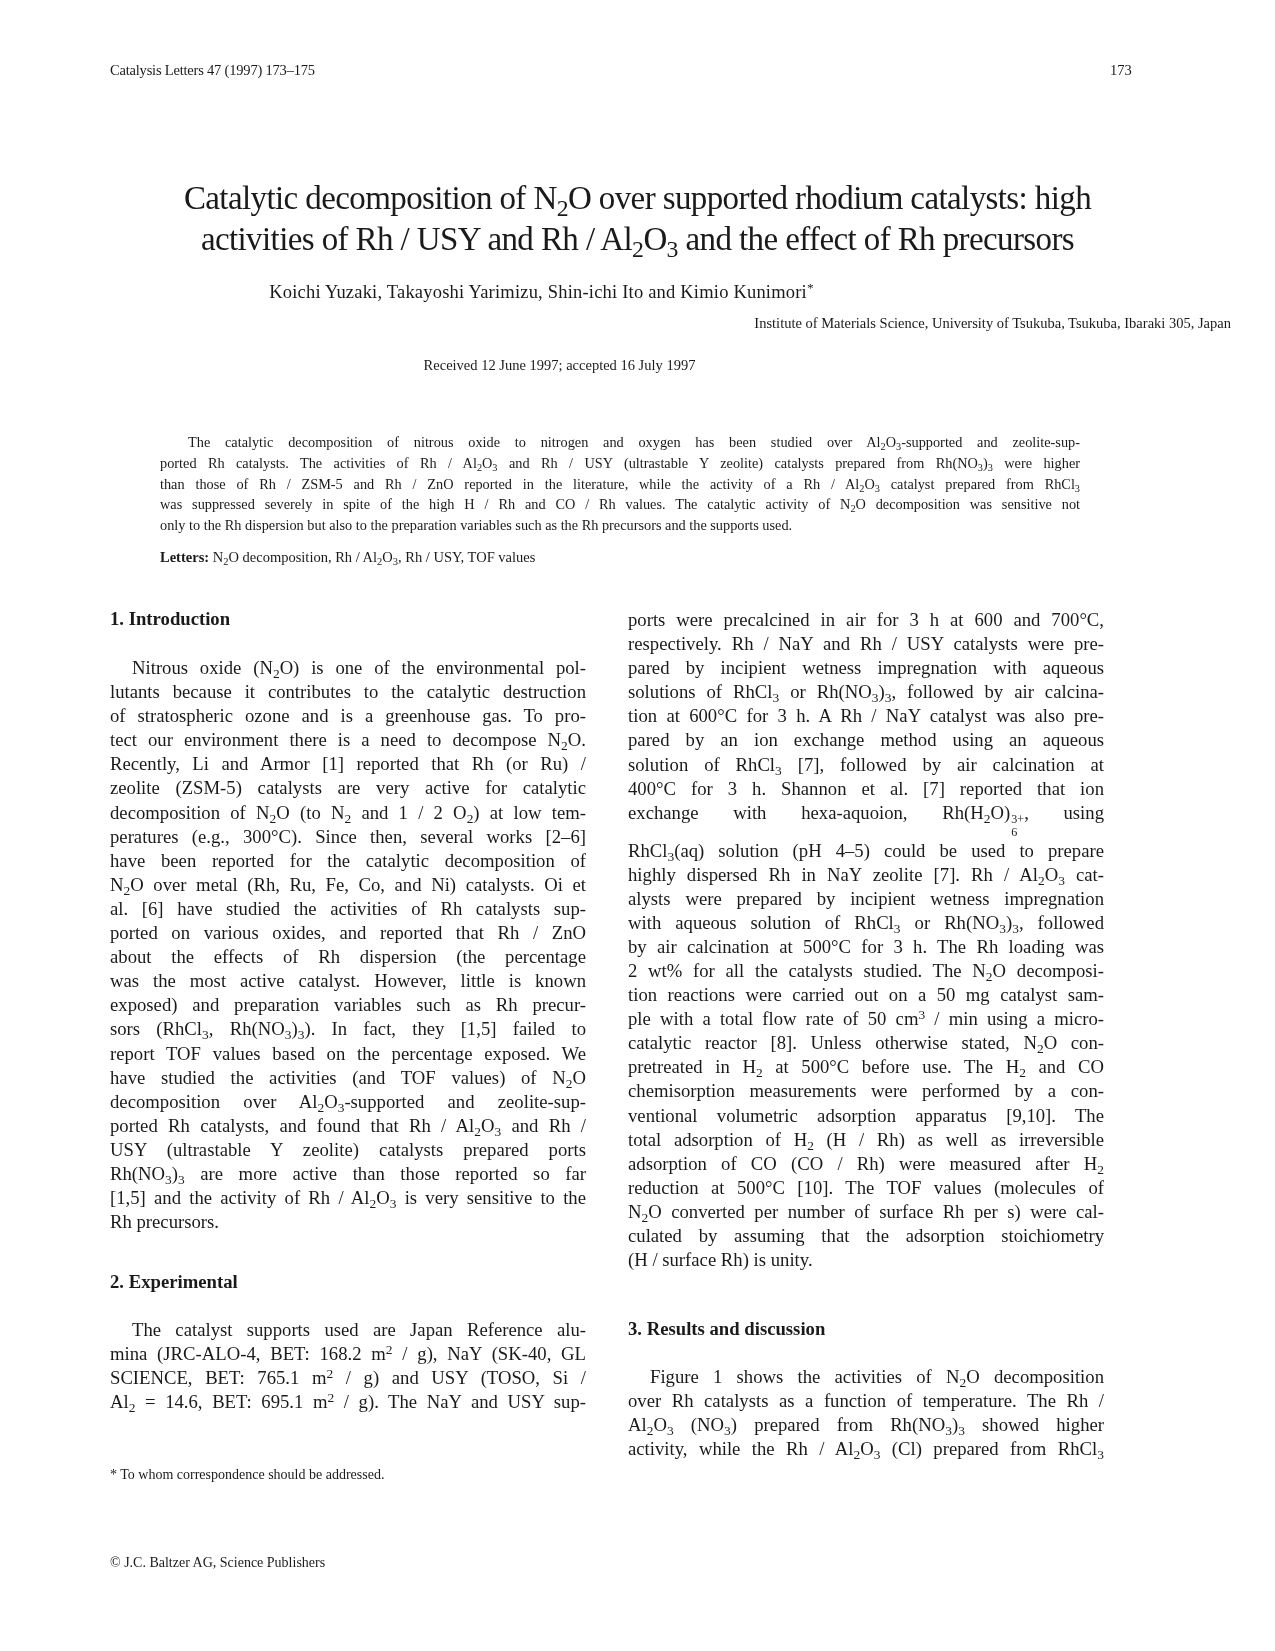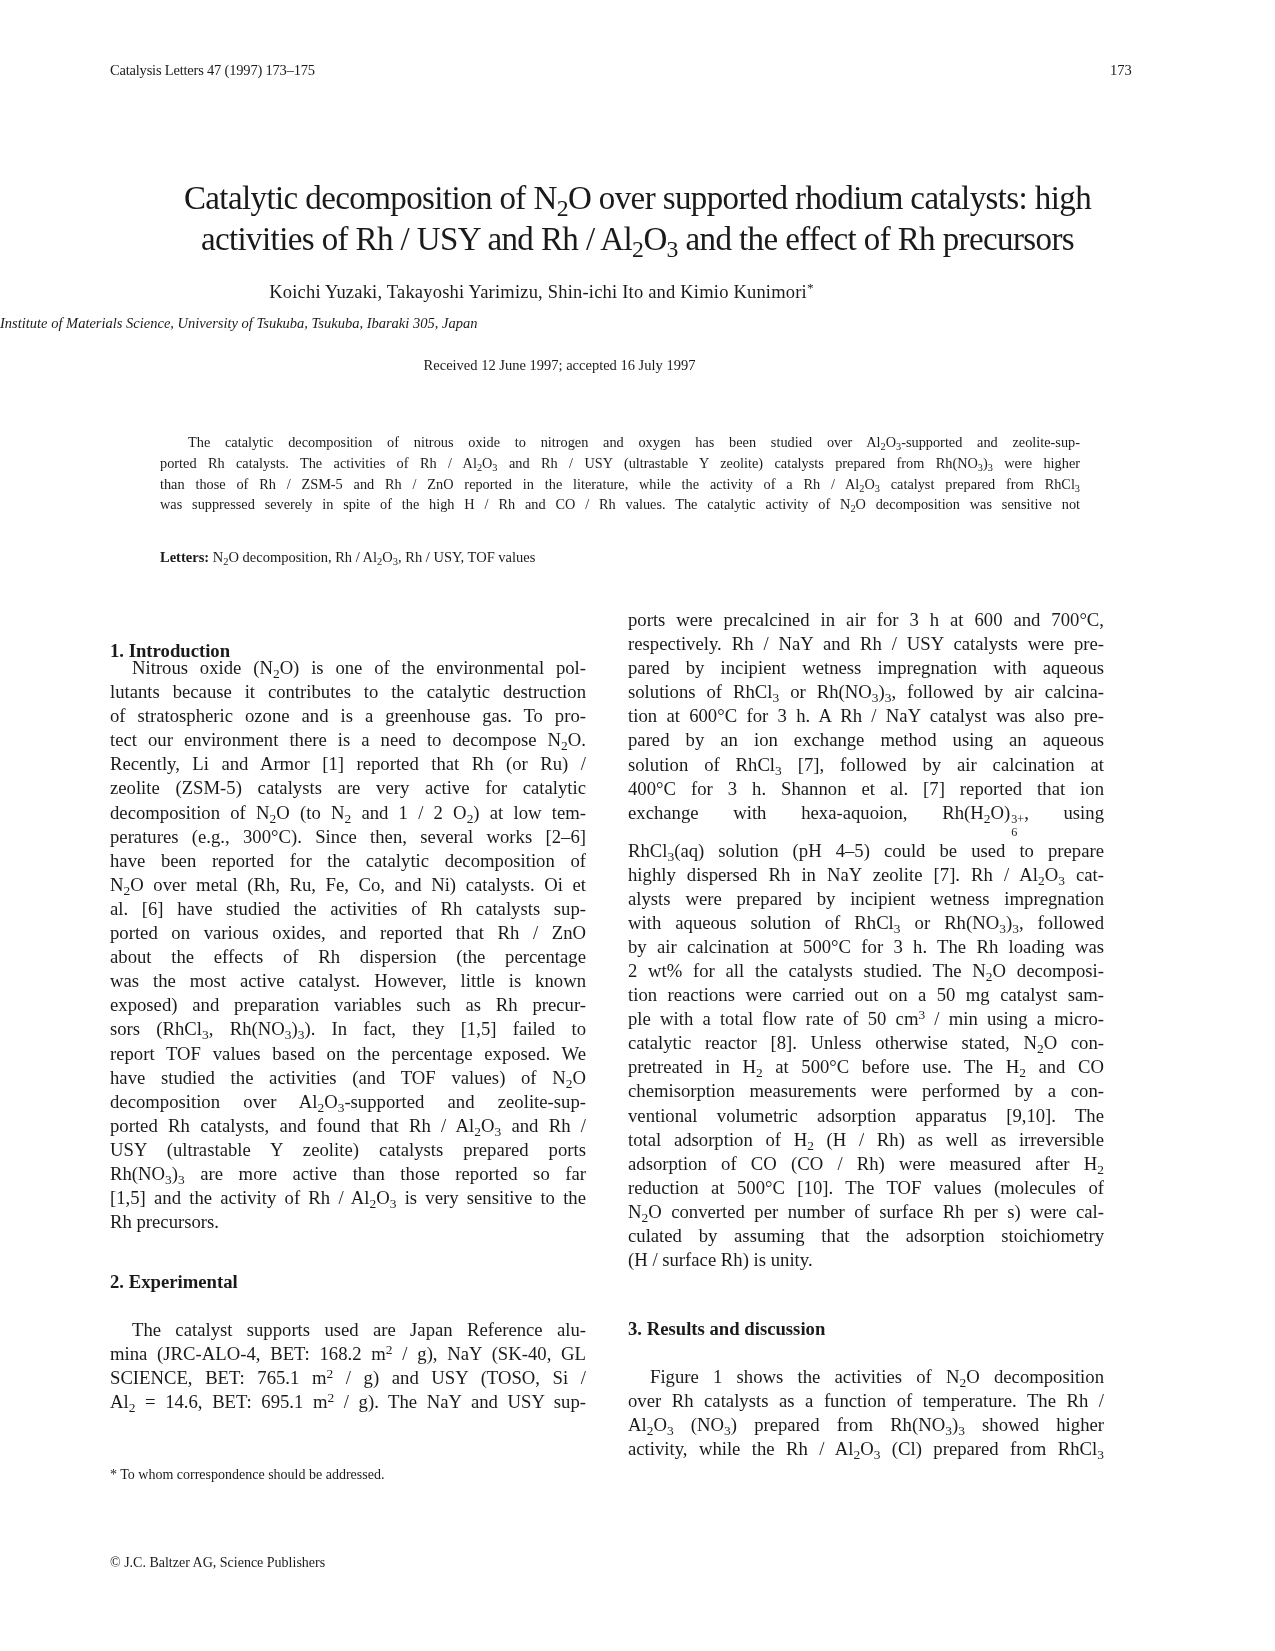--- a/index.html
+++ b/index.html
@@ -10,21 +10,21 @@
   .abs { position: absolute; }
   sub { font-size: 0.72em; vertical-align: -0.28em; line-height: 0; }
   sup { font-size: 0.72em; vertical-align: 0.45em; line-height: 0; }
   .supsub { display: inline-flex; flex-direction: column; vertical-align: -0.35em; font-size: 0.65em; line-height: 1.05em; margin-left: 1px; }
 
   .running-head { top: 62px; left: 110px; font-size: 14.5px; letter-spacing: -0.2px; }
   .page-num { top: 62px; left: 1110px; font-size: 14.5px; }
 
   .title { top: 178px; left: 0; width: 1275px; text-align: center; font-size: 33px; line-height: 41px; letter-spacing: -0.6px; }
   .authors { top: 282px; left: 0; width: 1083px; text-align: center; font-size: 18.5px; letter-spacing: 0.2px; }
-  .affil { top: 315px; left: 0; width: 1231px; text-align: left; font-size: 14.5px; font-style: italic; }
+  .affil { top: 315px; left: 0; width: 1231px; text-align: right; font-size: 14.5px; }
   .received { top: 357px; left: 0; width: 1119px; text-align: center; font-size: 14.5px; }
 
   .abstract { top: 432px; left: 160px; width: 920px; font-size: 14.3px; line-height: 20.8px; }
   .abstract .line { display: block; text-align: justify; text-align-last: justify; white-space: nowrap; }
   .abstract .line.last { text-align-last: left; }
   .abstract .line.first { text-indent: 28px; }
   .keywords { top: 549px; left: 160px; font-size: 14.5px; }
   .keywords b { font-weight: bold; }
 
   .col { font-size: 18.7px; line-height: 24.1px; width: 476px; }
@@ -51,27 +51,28 @@
 </div>
 <div class="abs authors">Koichi Yuzaki, Takayoshi Yarimizu, Shin-ichi Ito and Kimio Kunimori<sup>*</sup></div>
 <div class="abs affil">Institute of Materials Science, University of Tsukuba, Tsukuba, Ibaraki 305, Japan</div>
 <div class="abs received">Received 12 June 1997; accepted 16 July 1997</div>
 
 <div class="abs abstract">
   <span class="line first">The catalytic decomposition of nitrous oxide to nitrogen and oxygen has been studied over Al<sub>2</sub>O<sub>3</sub>-supported and zeolite-sup-</span>
   <span class="line">ported Rh catalysts. The activities of Rh / Al<sub>2</sub>O<sub>3</sub> and Rh / USY (ultrastable Y zeolite) catalysts prepared from Rh(NO<sub>3</sub>)<sub>3</sub> were higher</span>
   <span class="line">than those of Rh / ZSM-5 and Rh / ZnO reported in the literature, while the activity of a Rh / Al<sub>2</sub>O<sub>3</sub> catalyst prepared from RhCl<sub>3</sub></span>
   <span class="line">was suppressed severely in spite of the high H / Rh and CO / Rh values. The catalytic activity of N<sub>2</sub>O decomposition was sensitive not</span>
+  <span class="line last">only to the Rh dispersion but also to the preparation variables such as the Rh precursors and the supports used.</span>
 </div>
 <div class="abs keywords">
   <b>Letters:</b>
   <span>N<sub>2</sub>O decomposition, Rh / Al<sub>2</sub>O<sub>3</sub>, Rh / USY, TOF values</span>
 </div>
 
-<div class="abs sec-head" style="top:640px; left:110px;">1. Introduction</div>
+<div class="abs sec-head" style="top:608px; left:110px;">1. Introduction</div>
 <div class="abs col col-left" style="top:656px;" id="intro-body">
     <span class="line indent">Nitrous oxide (N<sub>2</sub>O) is one of the environmental pol-</span>
     <span class="line">lutants because it contributes to the catalytic destruction</span>
     <span class="line">of stratospheric ozone and is a greenhouse gas. To pro-</span>
     <span class="line">tect our environment there is a need to decompose N<sub>2</sub>O.</span>
     <span class="line">Recently, Li and Armor [1] reported that Rh (or Ru) /</span>
     <span class="line">zeolite (ZSM-5) catalysts are very active for catalytic</span>
     <span class="line">decomposition of N<sub>2</sub>O (to N<sub>2</sub> and 1 / 2 O<sub>2</sub>) at low tem-</span>
     <span class="line">peratures (e.g., 300°C). Since then, several works [2–6]</span>
     <span class="line">have been reported for the catalytic decomposition of</span>

